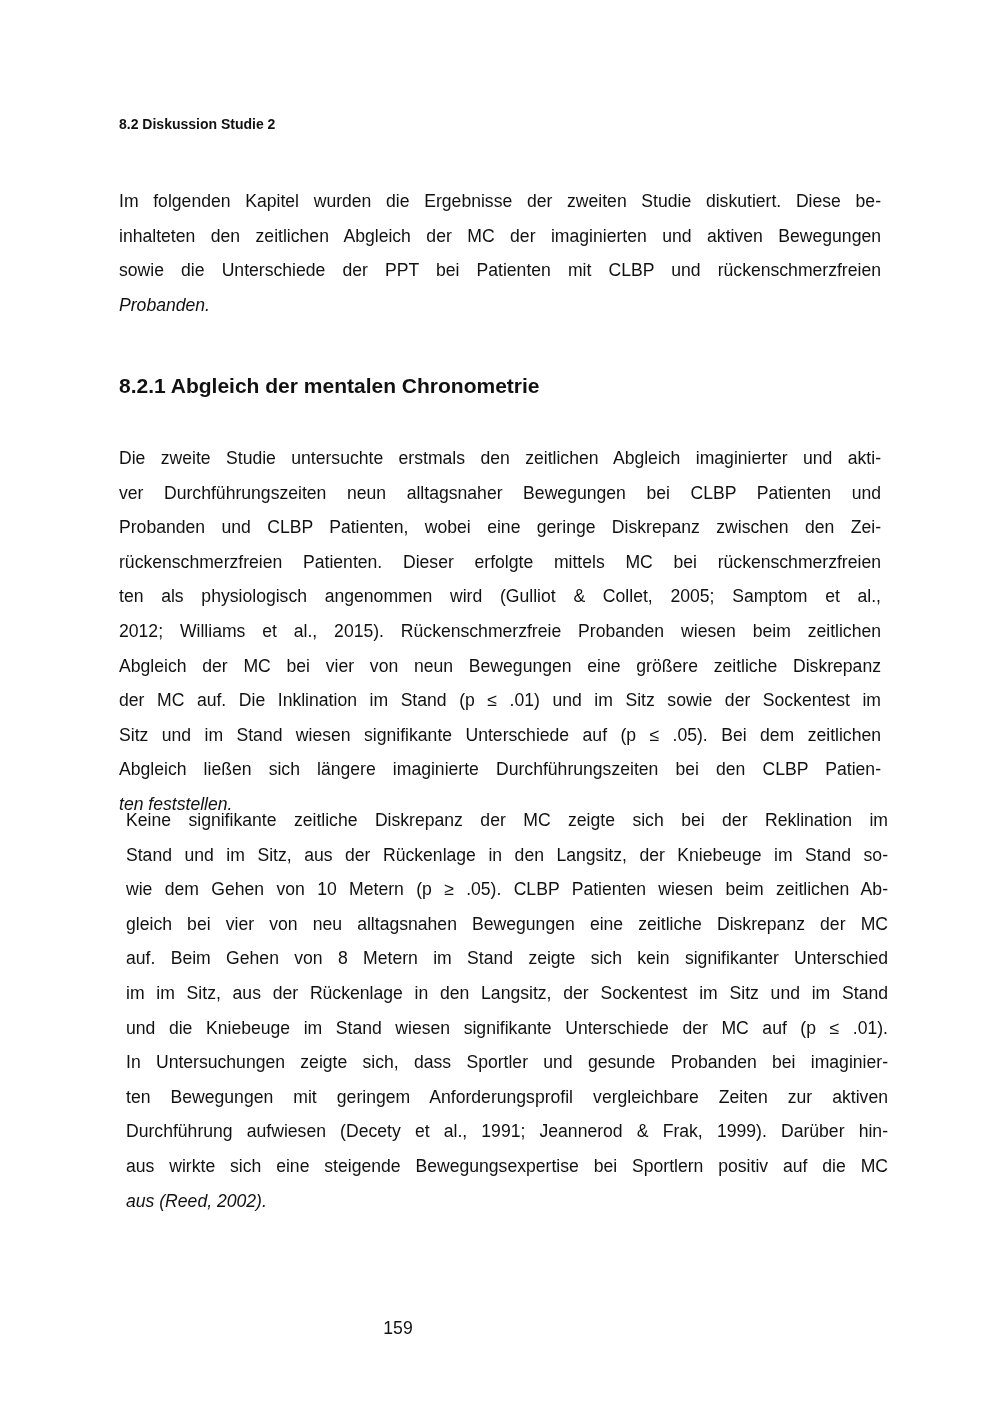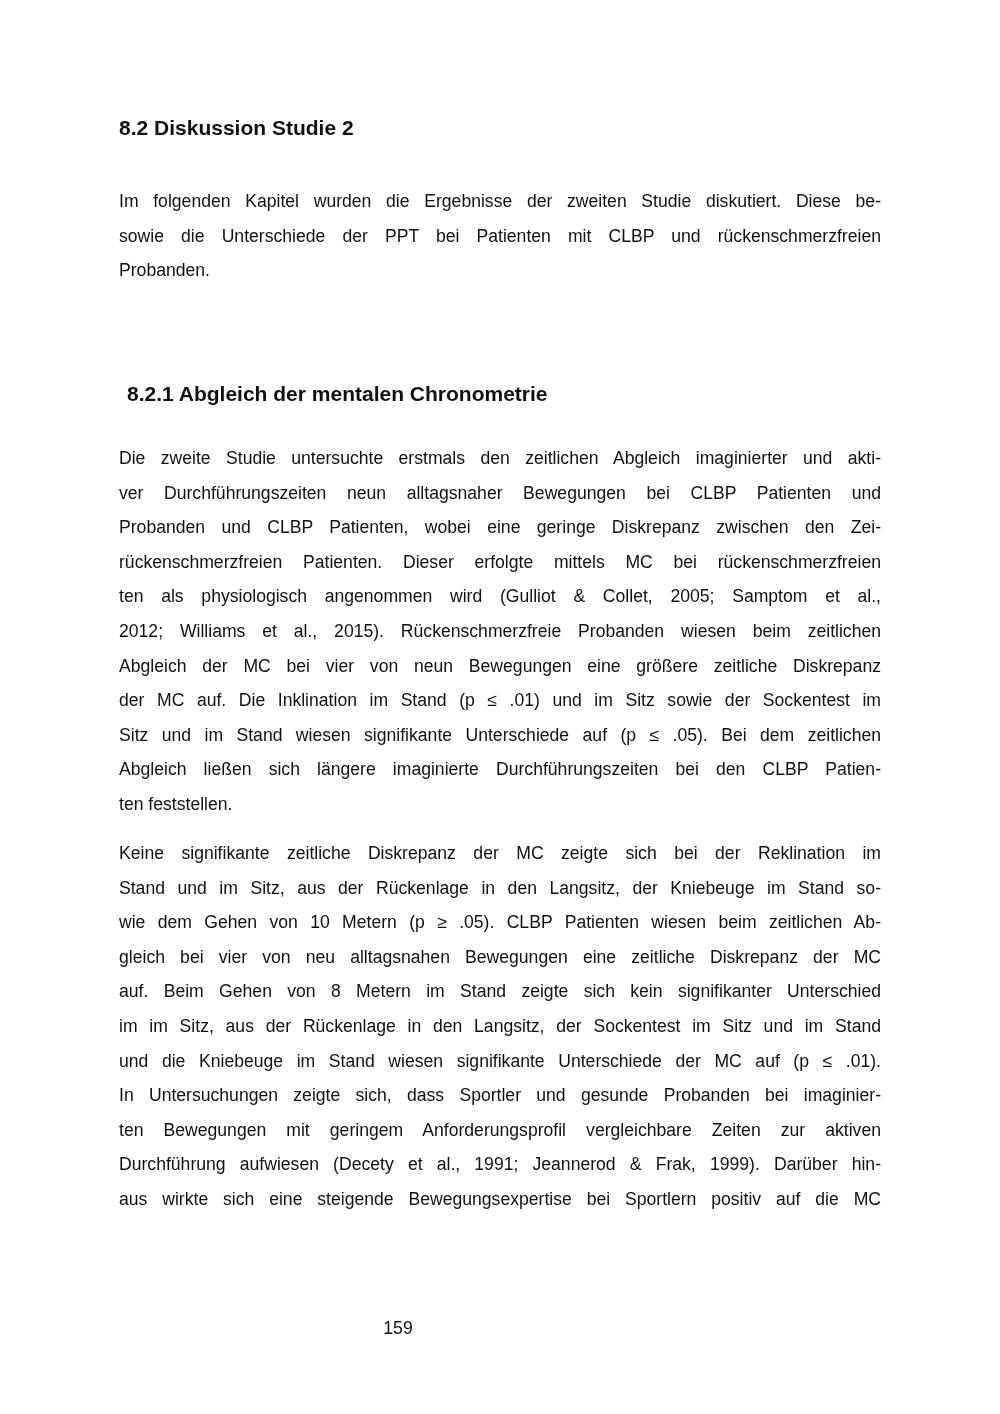--- a/index.html
+++ b/index.html
@@ -19,29 +19,29 @@
       position: absolute;
       left: 119px;
       top: 0;
       width: 762px;
     }
     .h2 {
       position: absolute;
       left: 0;
       top: 116px;
       margin: 0;
-      font-size: 21px;
+      font-size: 14px;
       font-weight: bold;
       white-space: nowrap;
     }
     .h3 {
       position: absolute;
       left: 0;
       top: 374px;
-      margin: 8px;
+      margin: 0;
       font-size: 21px;
       font-weight: bold;
       white-space: nowrap;
     }
     .para {
       position: absolute;
       left: 0;
       width: 762px;
       margin: 0;
     }
@@ -50,43 +50,45 @@
       height: 34.6px;
       line-height: 34.6px;
       font-size: 17.6px;
       white-space: nowrap;
       text-align: justify;
       text-align-last: justify;
       overflow: hidden;
     }
     .line.last {
       text-align-last: left;
+      font-style: italic;
     }
     #p1 { top: 184px; }
     #p2 { top: 441px; }
-    #p3 { top: 836px; }
+    #p3 { top: 803px; margin-left: 7px; }
     .page-number {
       position: absolute;
       left: 0;
       width: 796px;
       top: 1318px;
       text-align: center;
       font-size: 17.6px;
       margin: 0;
     }
   </style>
 </head>
 <body>
 
 <div class="page">
 
   <h2 class="h2">8.2 Diskussion Studie 2</h2>
 
   <div class="para" id="p1">
     <span class="line">Im folgenden Kapitel wurden die Ergebnisse der zweiten Studie diskutiert. Diese be-</span>
+    <span class="line">inhalteten den zeitlichen Abgleich der MC der imaginierten und aktiven Bewegungen</span>
     <span class="line">sowie die Unterschiede der PPT bei Patienten mit CLBP und rückenschmerzfreien</span>
     <span class="line last">Probanden.</span>
   </div>
 
   <h3 class="h3">8.2.1 Abgleich der mentalen Chronometrie</h3>
 
   <div class="para" id="p2">
     <span class="line">Die zweite Studie untersuchte erstmals den zeitlichen Abgleich imaginierter und akti-</span>
     <span class="line">ver Durchführungszeiten neun alltagsnaher Bewegungen bei CLBP Patienten und</span>
     <span class="line">Probanden und CLBP Patienten, wobei eine geringe Diskrepanz zwischen den Zei-</span>
@@ -105,17 +107,18 @@
     <span class="line">Stand und im Sitz, aus der Rückenlage in den Langsitz, der Kniebeuge im Stand so-</span>
     <span class="line">wie dem Gehen von 10 Metern (p ≥ .05). CLBP Patienten wiesen beim zeitlichen Ab-</span>
     <span class="line">gleich bei vier von neu alltagsnahen Bewegungen eine zeitliche Diskrepanz der MC</span>
     <span class="line">auf. Beim Gehen von 8 Metern im Stand zeigte sich kein signifikanter Unterschied</span>
     <span class="line">im im Sitz, aus der Rückenlage in den Langsitz, der Sockentest im Sitz und im Stand</span>
     <span class="line">und die Kniebeuge im Stand wiesen signifikante Unterschiede der MC auf (p ≤ .01).</span>
     <span class="line">In Untersuchungen zeigte sich, dass Sportler und gesunde Probanden bei imaginier-</span>
     <span class="line">ten Bewegungen mit geringem Anforderungsprofil vergleichbare Zeiten zur aktiven</span>
     <span class="line">Durchführung aufwiesen (Decety et al., 1991; Jeannerod &amp; Frak, 1999). Darüber hin-</span>
     <span class="line">aus wirkte sich eine steigende Bewegungsexpertise bei Sportlern positiv auf die MC</span>
+    <span class="line last">aus (Reed, 2002).</span>
   </div>
 
 </div>
 
 <p class="page-number">159</p>
 
 </body></html>

